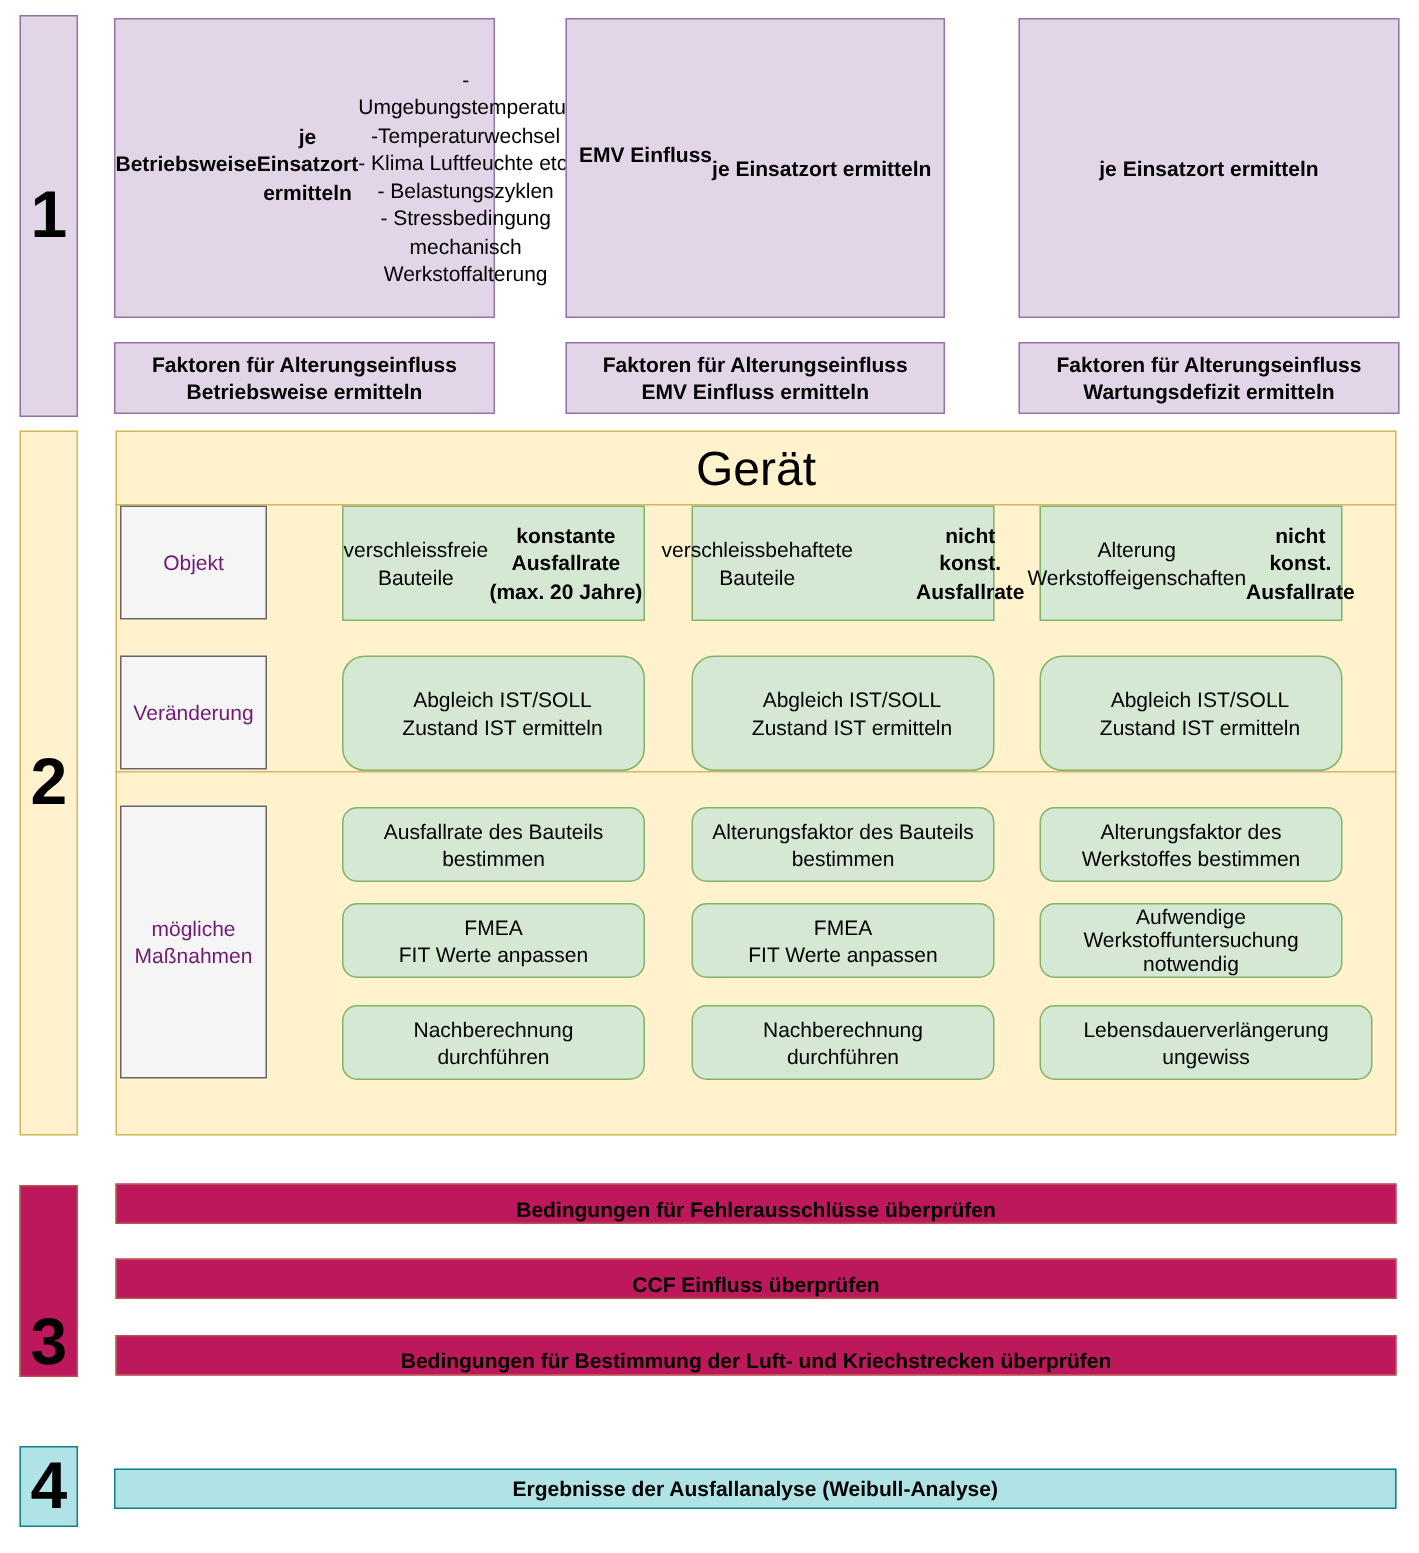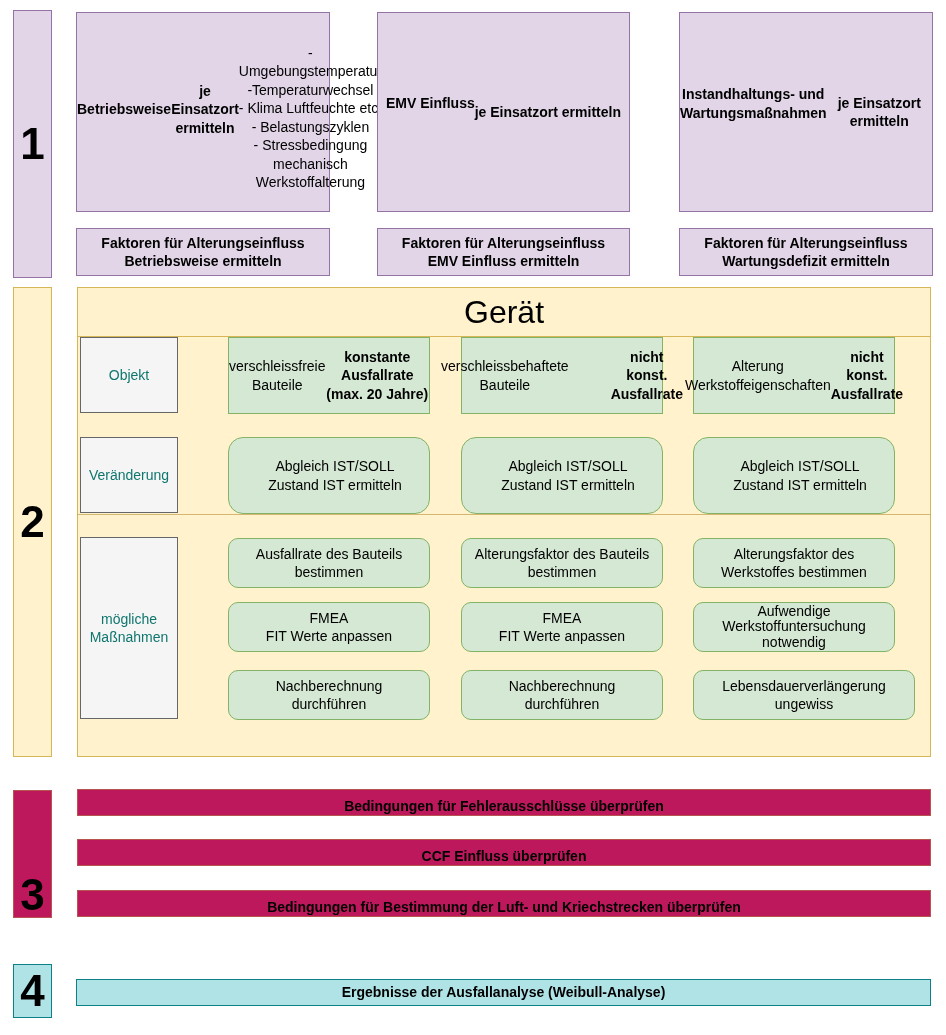--- a/index.html
+++ b/index.html
@@ -8,21 +8,21 @@
     font-family:"Liberation Sans",sans-serif;color:#000;overflow:hidden;
   }
   .box{
     position:absolute;box-sizing:border-box;
     display:flex;flex-direction:row;align-items:center;justify-content:center;
     text-align:center;white-space:pre-line;font-size:14px;line-height:18.5px;
   }
   .purple{background:#E1D5E7;border:1.5px solid #9673A6;}
   .yellow{background:#FFF2CC;border:1.5px solid #D6B656;}
   .green {background:#D5E8D4;border:1.5px solid #82B366;}
-  .grey  {background:#F5F5F5;border:1.5px solid #666666;color:#0f766e;}
+  .grey  {background:#F5F5F5;border:1.5px solid #666666;color:#701a75;}
   .pink  {background:#be185d;border:1.5px solid #B85450;align-items:flex-end;}
   .teal  {background:#B0E3E6;border:1.5px solid #0E8088;}
   .numbox{font-size:44px;font-weight:bold;line-height:1;}
   .bold{font-weight:bold;}
   .topalign{justify-content:flex-start;padding-top:11px;}
   .gap16>*{margin-bottom:16px;} .gap16>*:last-child{margin-bottom:0;}
   .gap17>*{margin-bottom:17px;} .gap17>*:last-child{margin-bottom:0;}
   .round15{border-radius:15px;padding-left:12px;}
   .round10{border-radius:10px;}
   .tight{line-height:15.5px;}
@@ -54,22 +54,20 @@
 - Stressbedingung mechanisch
 Werkstoffalterung</div>
   </div>
 
   <div class="box purple gap17" style="left:377px;top:12px;width:253px;height:200px;">
     <div class="bold">EMV Einfluss</div>
     <div class="bold">je Einsatzort ermitteln</div>
   </div>
 
   <div class="box purple gap17" style="left:679px;top:12px;width:254px;height:200px;">
-    <div class="bold">Instandhaltungs- und
-Wartungsmaßnahmen</div>
     <div class="bold">je Einsatzort ermitteln</div>
   </div>
 
   <div class="box purple bold" style="left:76px;top:228px;width:254px;height:48px;">
     <div>Faktoren für Alterungseinfluss
 Betriebsweise ermitteln</div>
   </div>
   <div class="box purple bold" style="left:377px;top:228px;width:253px;height:48px;">
     <div>Faktoren für Alterungseinfluss
 EMV Einfluss ermitteln</div>

